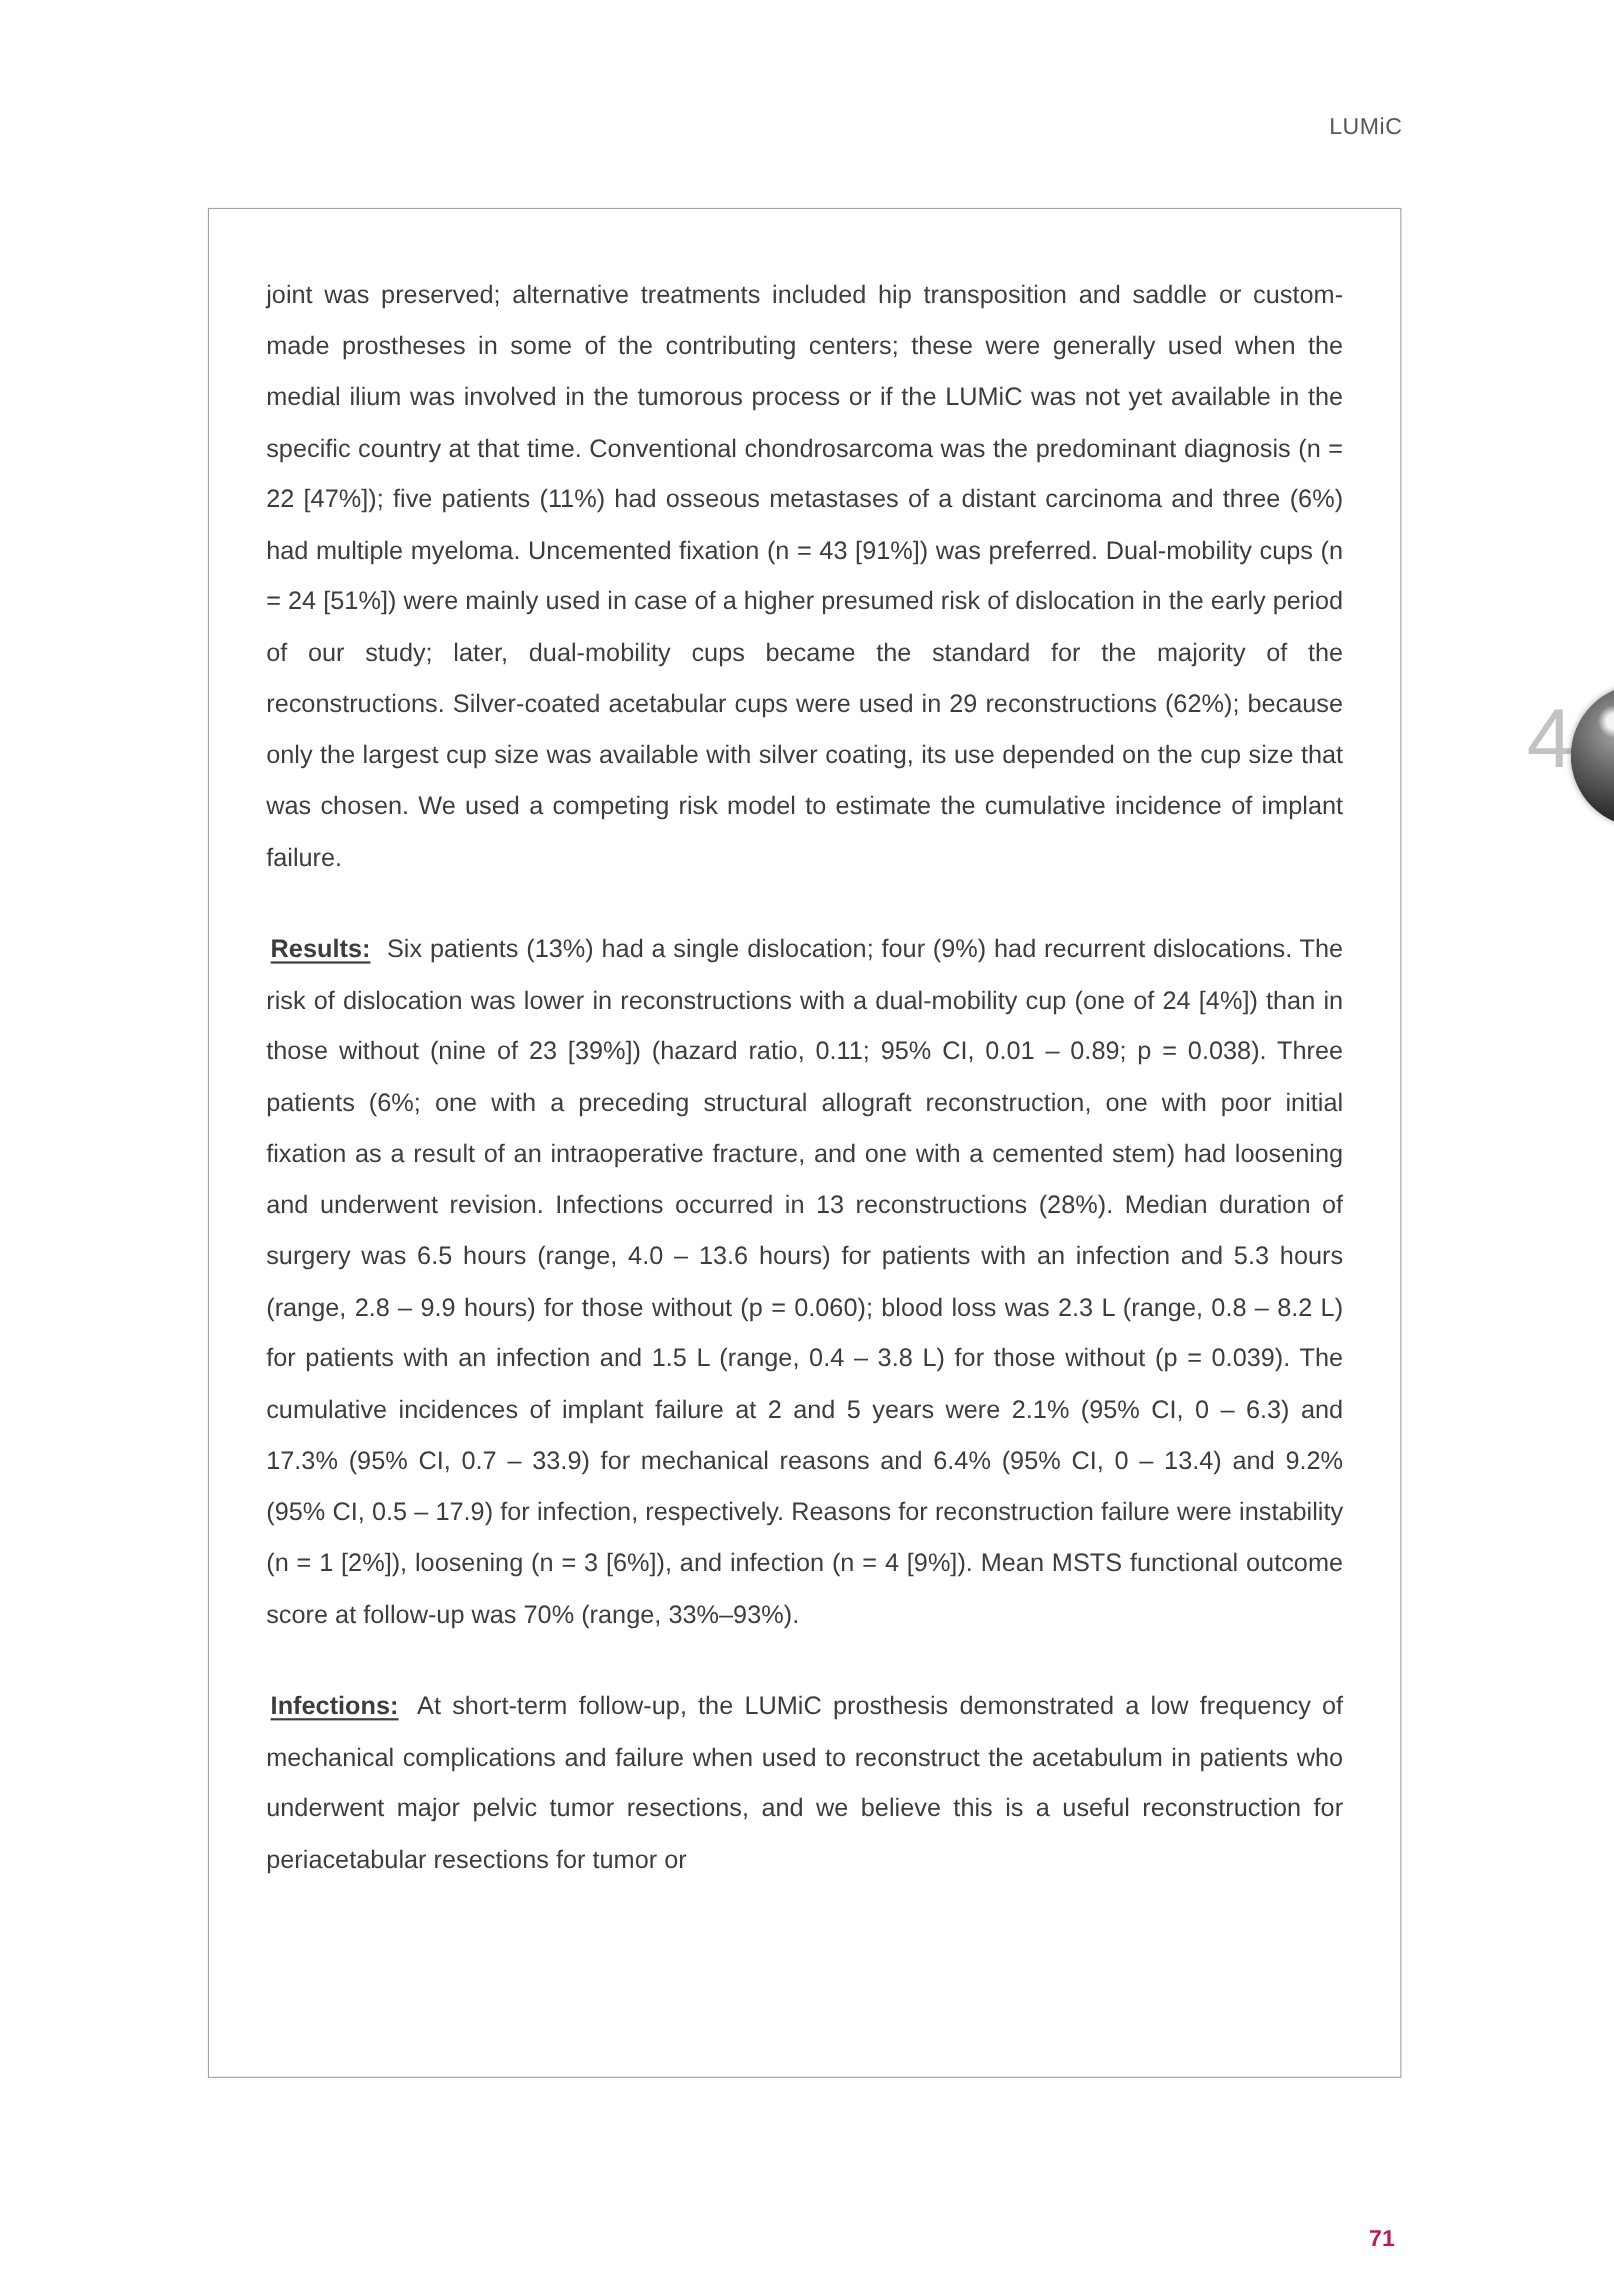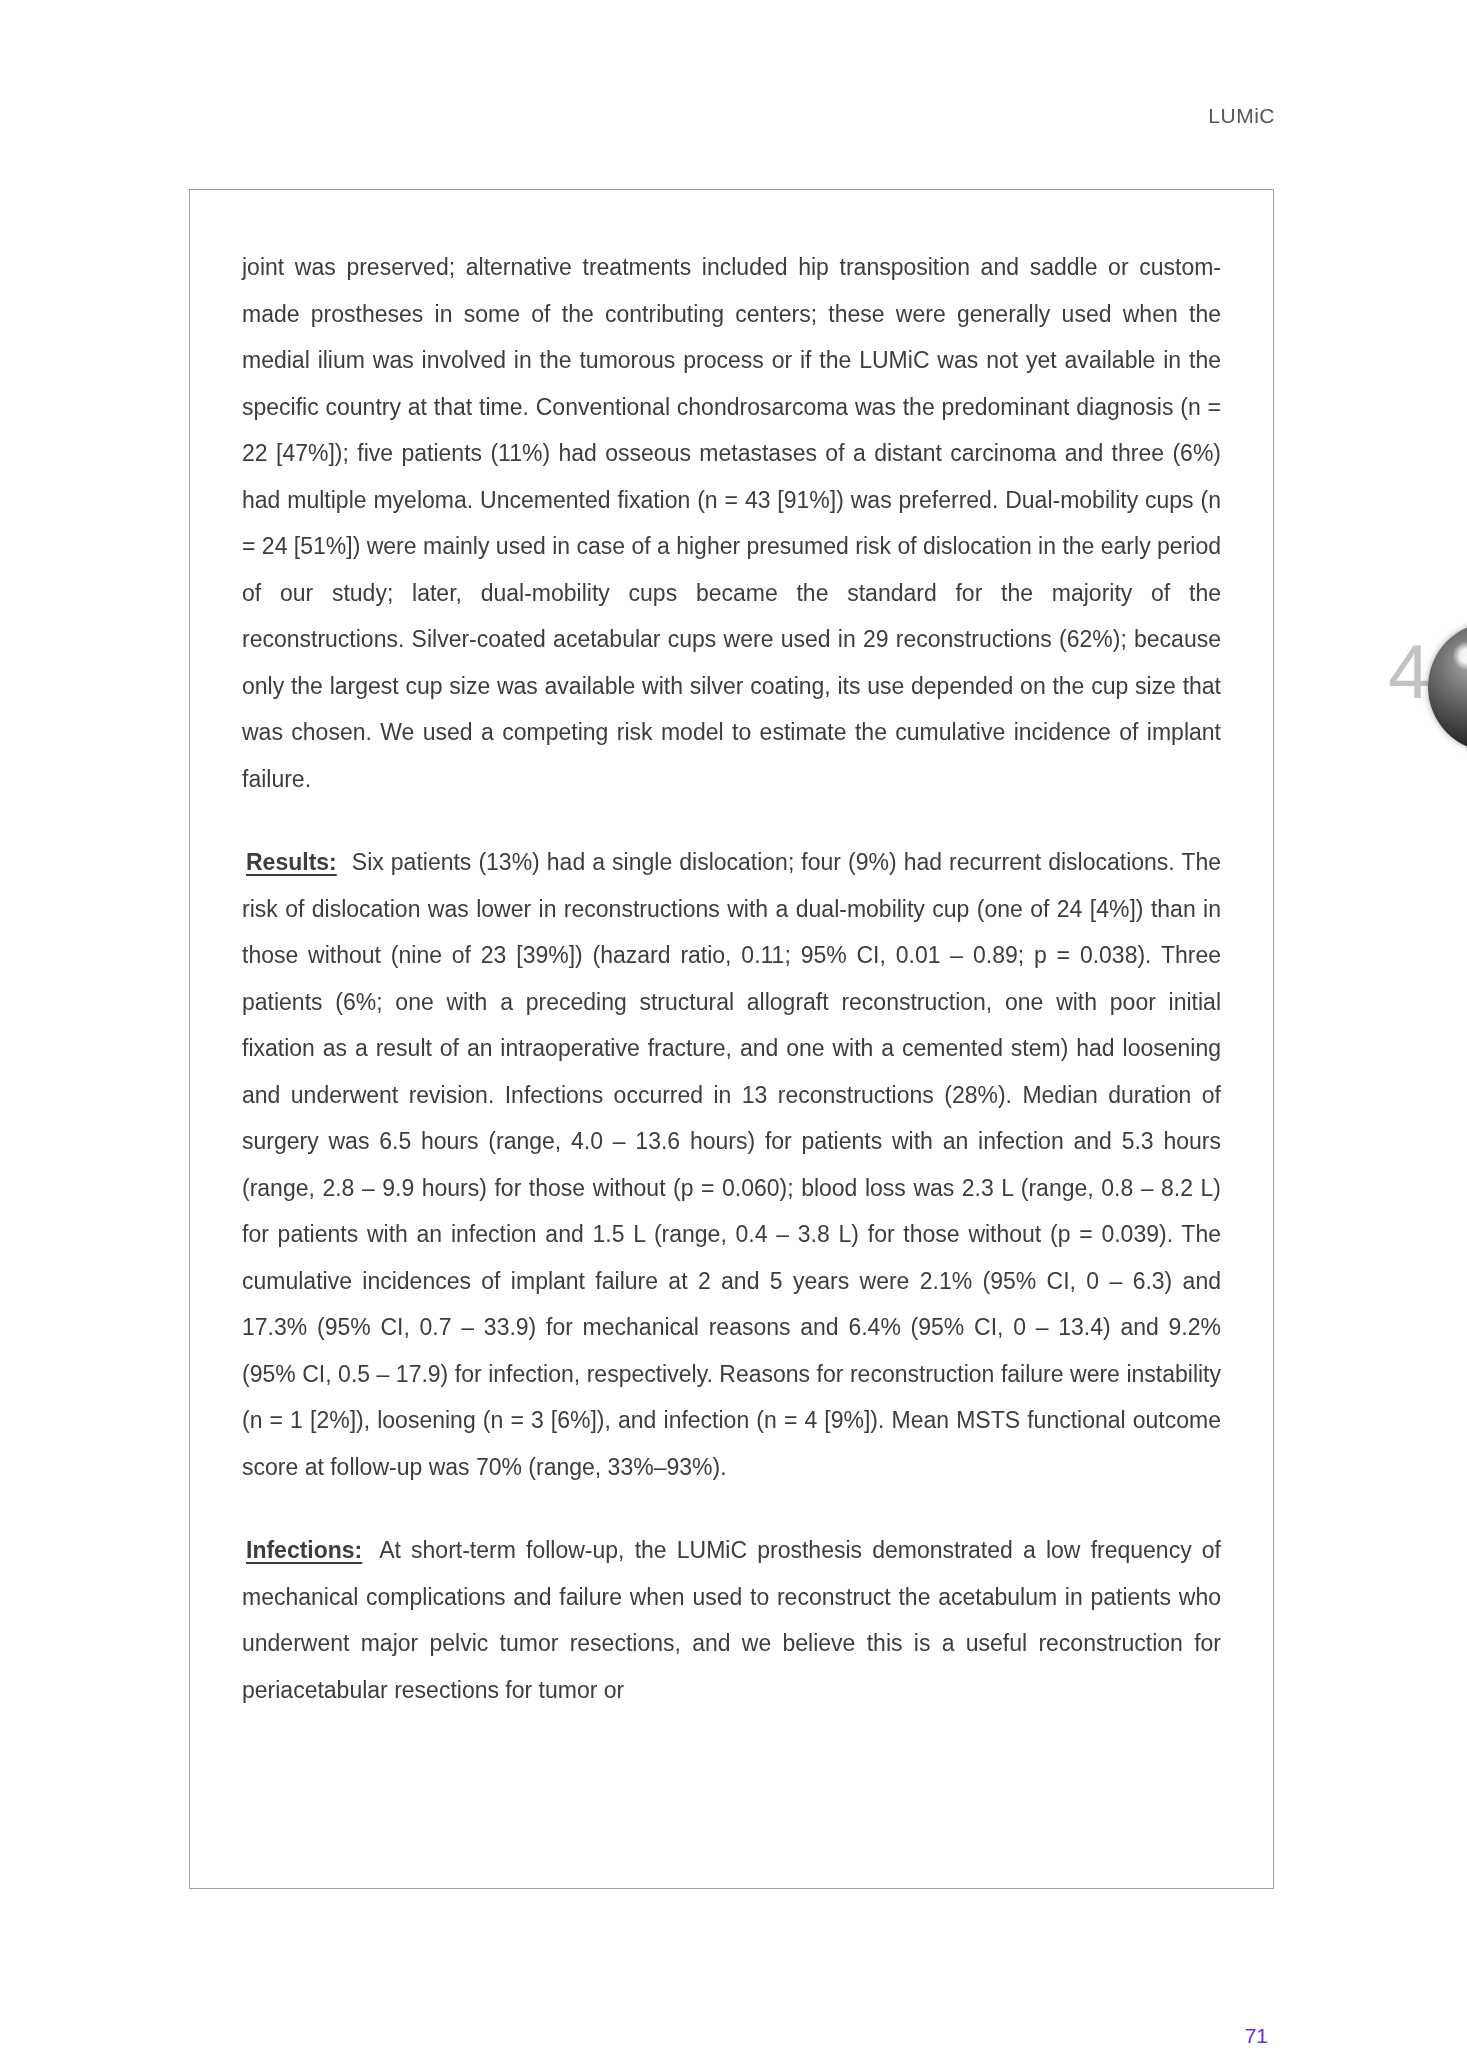--- a/index.html
+++ b/index.html
@@ -78,21 +78,22 @@
       radial-gradient(circle at 62% 55%, rgba(220,220,220,0.35) 0%, rgba(220,220,220,0) 30%),
       radial-gradient(circle at 34% 32%, #a8a8a8 0%, #6a6a6a 30%, #2f2f2f 62%, #0c0c0c 95%);
     box-shadow: 0 0 6px rgba(0,0,0,0.35);
   }
 
   .page-number {
     position: absolute;
     top: 2008px;
     right: 207px;
     font-size: 21px;
-    color: #6d28d9;
+    color: #be185d;
+    font-weight: bold;
   }
 </style>
 </head>
 <body>
 
 <div class="page">
 
   <div class="running-header">LUMiC</div>
 
   <div class="content-box">

